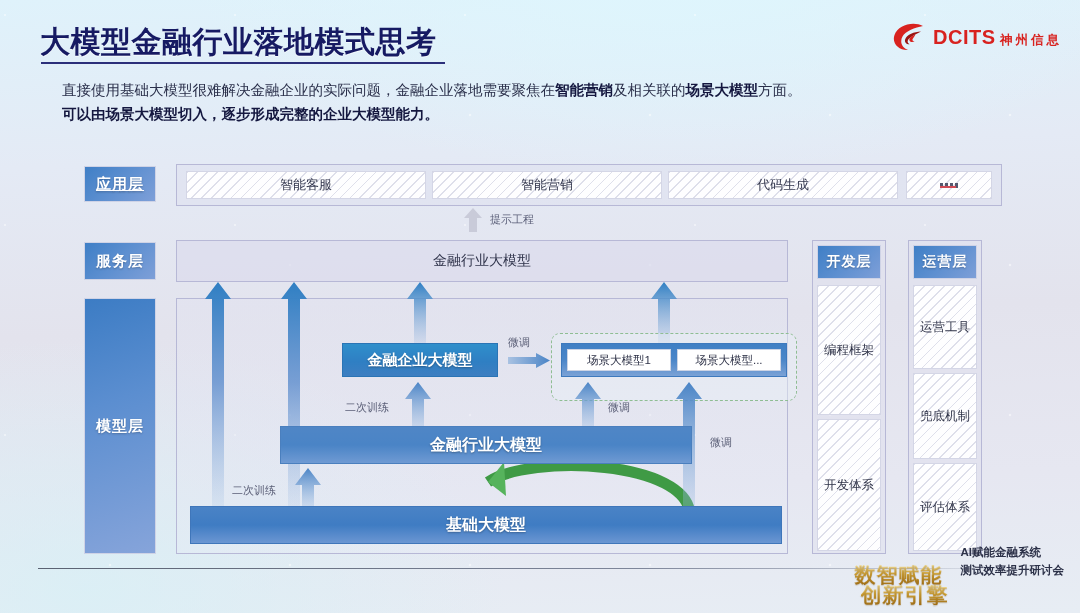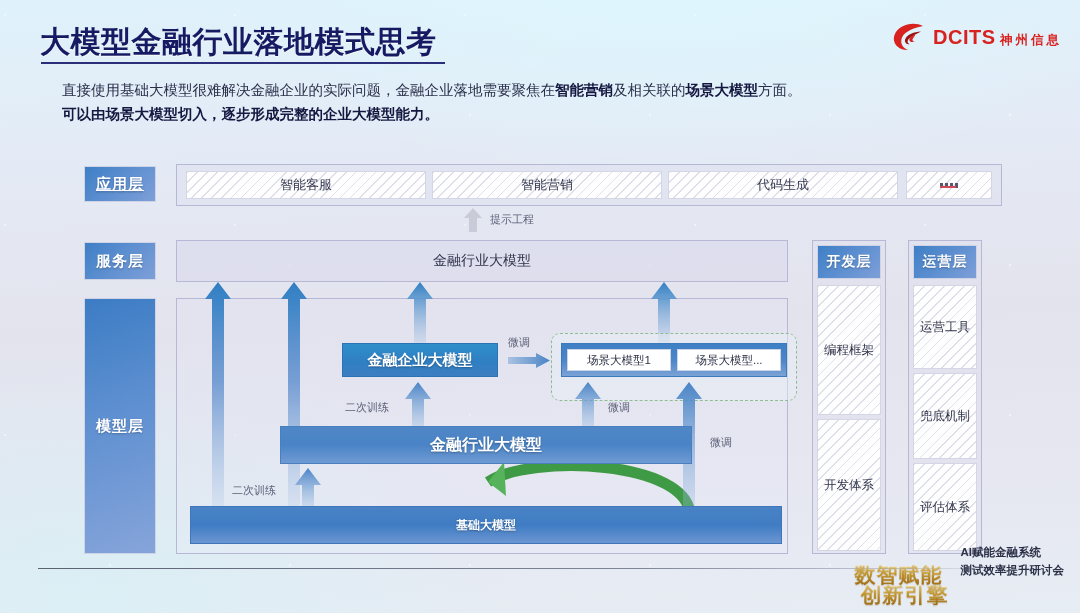--- a/index.html
+++ b/index.html
@@ -116,21 +116,21 @@
     left:342px; top:193px; width:156px; height:34px; font-size:15px;
     background:linear-gradient(180deg,#2f8fcb 0%,#2f7fc3 55%,#3d7ec1 100%);
     border:1px solid #2a74b5;
   }
   #box-ind {
     left:280px; top:276px; width:412px; height:38px; font-size:16px;
     background:linear-gradient(180deg,#4f86c6 0%,#4a84c6 50%,#6f9ad3 100%);
     border:1px solid #4a7fbe;
   }
   #box-base {
-    left:190px; top:356px; width:592px; height:38px; font-size:12px;
+    left:190px; top:356px; width:592px; height:38px; font-size:16px;
     background:linear-gradient(180deg,#4a83c6 0%,#3f7cc3 50%,#6b96d2 100%);
     border:1px solid #3f76ba;
   }
 
   
   #scene-dashed {
     position:absolute; left:551px; top:183px; width:246px; height:68px;
     border:1px dashed #8fbd93; border-radius:9px;
     background:rgba(233,240,247,.45);
   }

